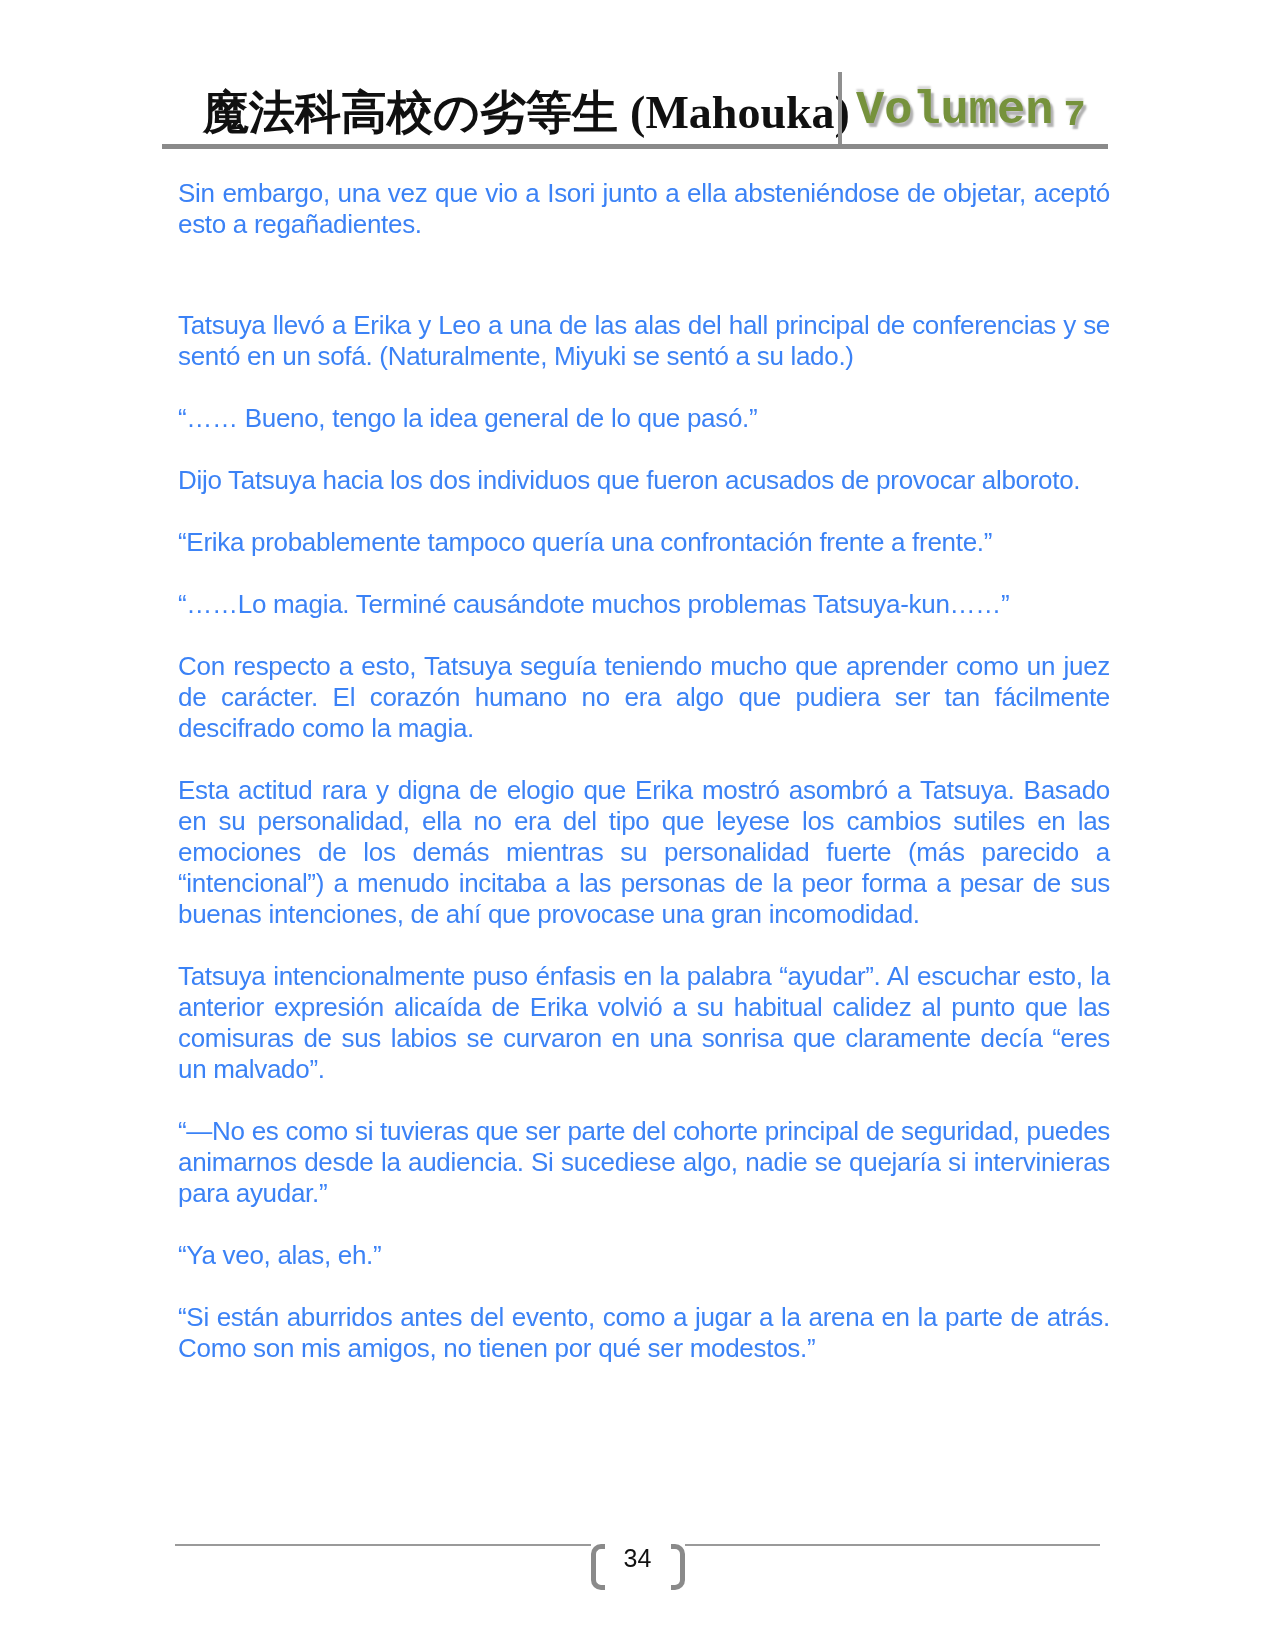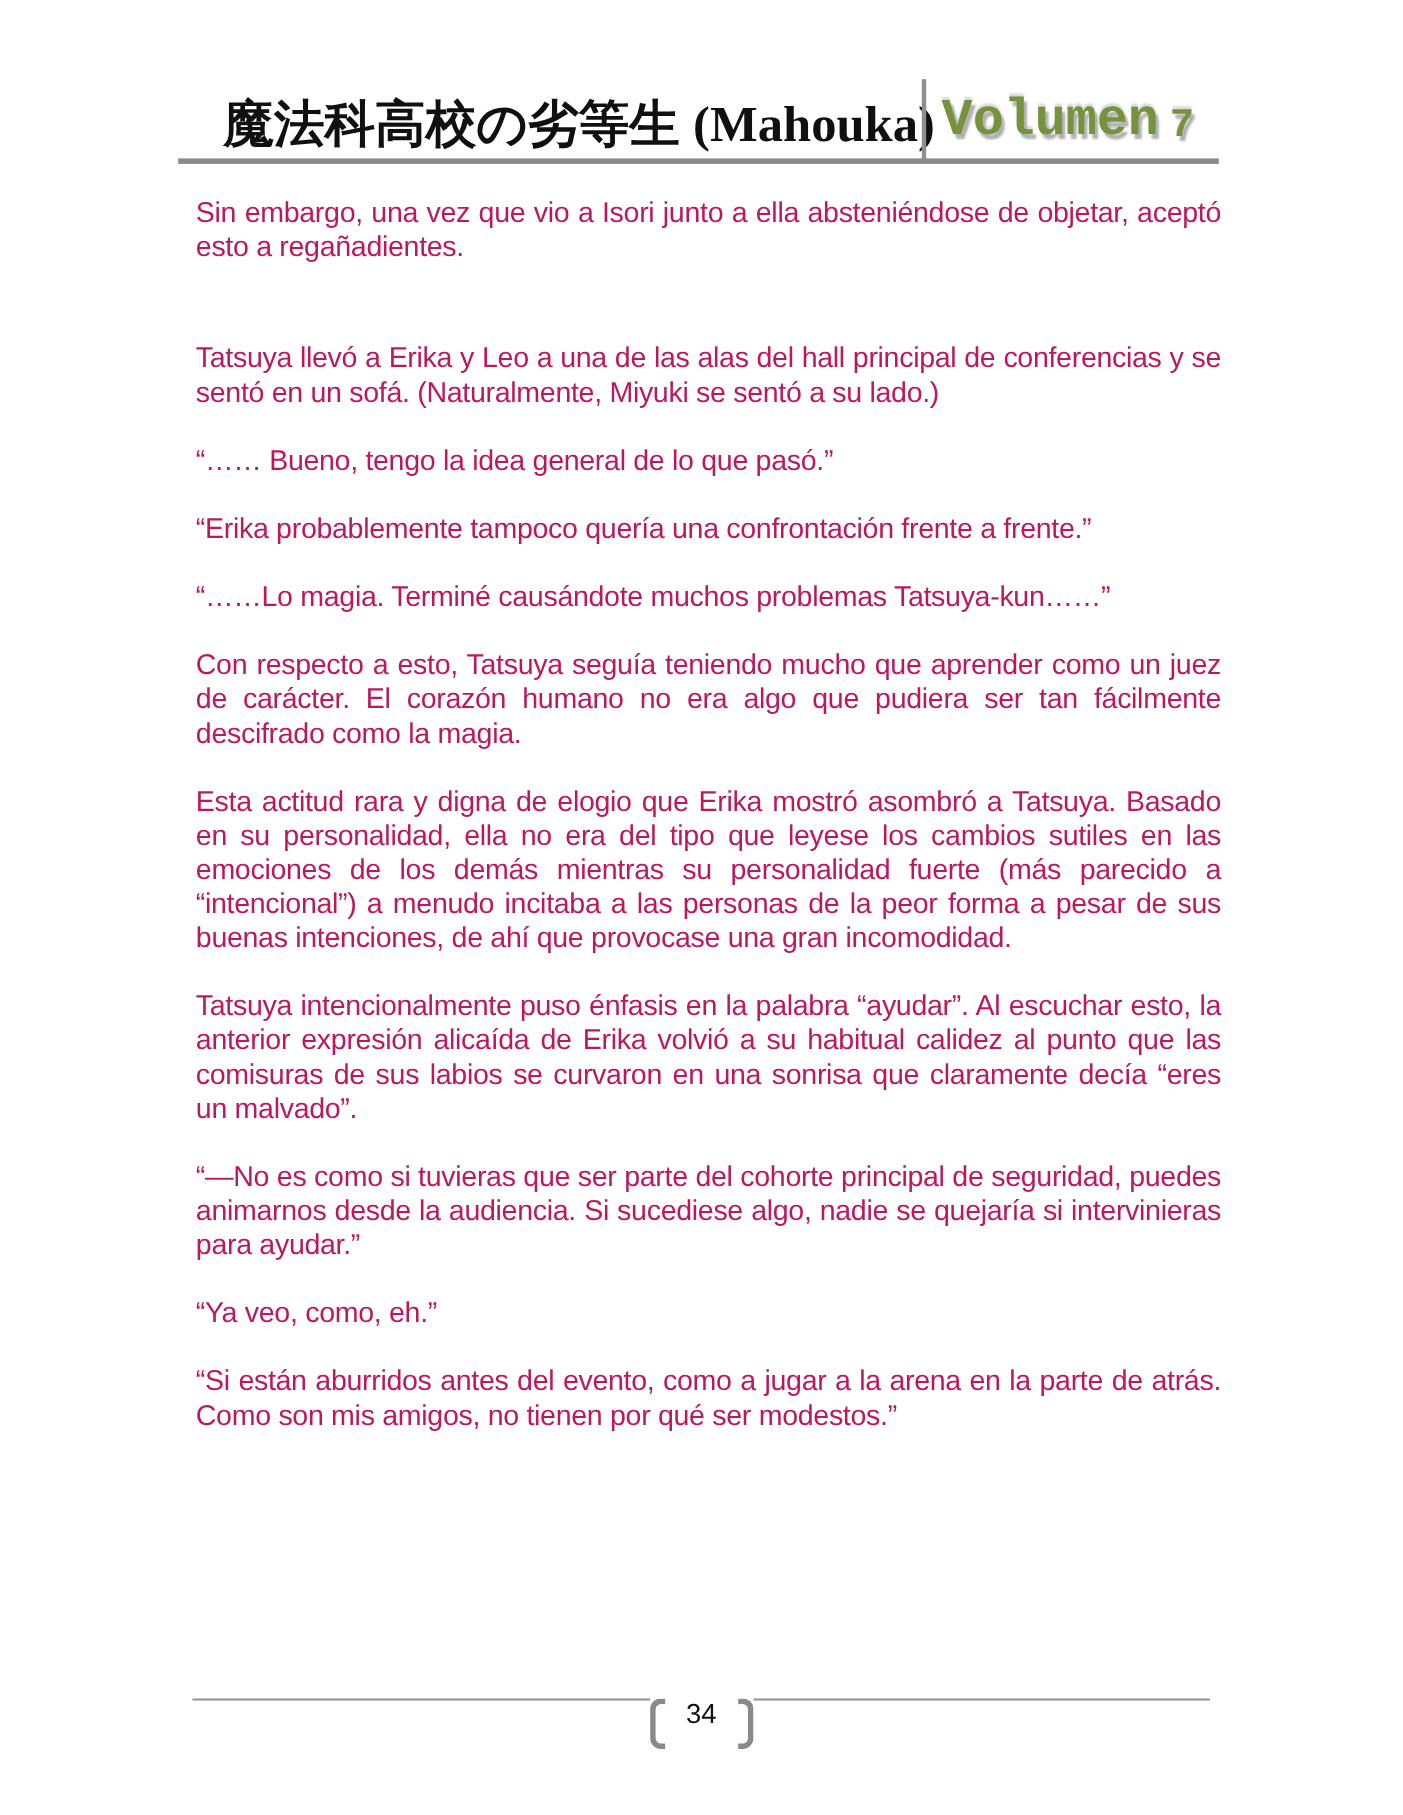--- a/index.html
+++ b/index.html
@@ -65,21 +65,21 @@
 
   
   .body-text {
     position: absolute;
     left: 178px;
     top: 178px;
     width: 932px;
     font-size: 26px;
     line-height: 31px;
     letter-spacing: -0.3px;
-    color: #be185d;
+    color: #3b82f6;
     text-align: justify;
   }
   .body-text p { margin: 0 0 31px 0; }
   .body-text p.extra-gap { margin-bottom: 70px; }
 
   
   .footer {
     position: absolute;
     left: 175px;
     top: 1544px;
@@ -122,27 +122,28 @@
   <div class="volume">
     <span>Volumen</span><span class="vol-num">7</span>
   </div>
 
   <div class="rule"></div>
 
   <div class="body-text">
     <p class="extra-gap">Sin embargo, una vez que vio a Isori junto a ella absteniéndose de objetar, aceptó esto a regañadientes.</p>
     <p>Tatsuya llevó a Erika y Leo a una de las alas del hall principal de conferencias y se sentó en un sofá. (Naturalmente, Miyuki se sentó a su lado.)</p>
     <p>“…… Bueno, tengo la idea general de lo que pasó.”</p>
+    <p>Dijo Tatsuya hacia los dos individuos que fueron acusados de provocar alboroto.</p>
     <p>“Erika probablemente tampoco quería una confrontación frente a frente.”</p>
     <p>“……Lo magia. Terminé causándote muchos problemas Tatsuya-kun……”</p>
     <p>Con respecto a esto, Tatsuya seguía teniendo mucho que aprender como un juez de carácter. El corazón humano no era algo que pudiera ser tan fácilmente descifrado como la magia.</p>
     <p>Esta actitud rara y digna de elogio que Erika mostró asombró a Tatsuya. Basado en su personalidad, ella no era del tipo que leyese los cambios sutiles en las emociones de los demás mientras su personalidad fuerte (más parecido a “intencional”) a menudo incitaba a las personas de la peor forma a pesar de sus buenas intenciones, de ahí que provocase una gran incomodidad.</p>
     <p>Tatsuya intencionalmente puso énfasis en la palabra “ayudar”. Al escuchar esto, la anterior expresión alicaída de Erika volvió a su habitual calidez al punto que las comisuras de sus labios se curvaron en una sonrisa que claramente decía “eres un malvado”.</p>
     <p>“—No es como si tuvieras que ser parte del cohorte principal de seguridad, puedes animarnos desde la audiencia. Si sucediese algo, nadie se quejaría si intervinieras para ayudar.”</p>
-    <p>“Ya veo, como, eh.”</p>
+    <p>“Ya veo, alas, eh.”</p>
     <p>“Si están aburridos antes del evento, como a jugar a la arena en la parte de atrás. Como son mis amigos, no tienen por qué ser modestos.”</p>
   </div>
 
   <div class="footer">
     <div class="fline"></div>
     <div class="bracket left"></div>
     <div class="pagenum">34</div>
     <div class="bracket right"></div>
     <div class="fline"></div>
   </div>

